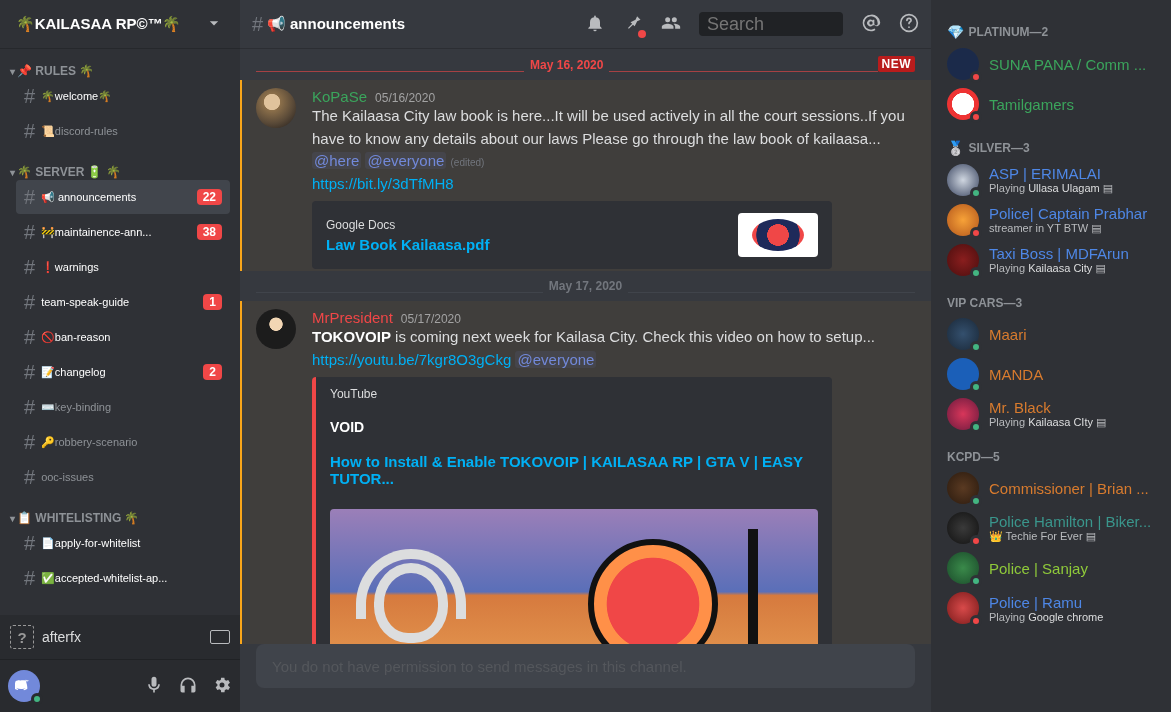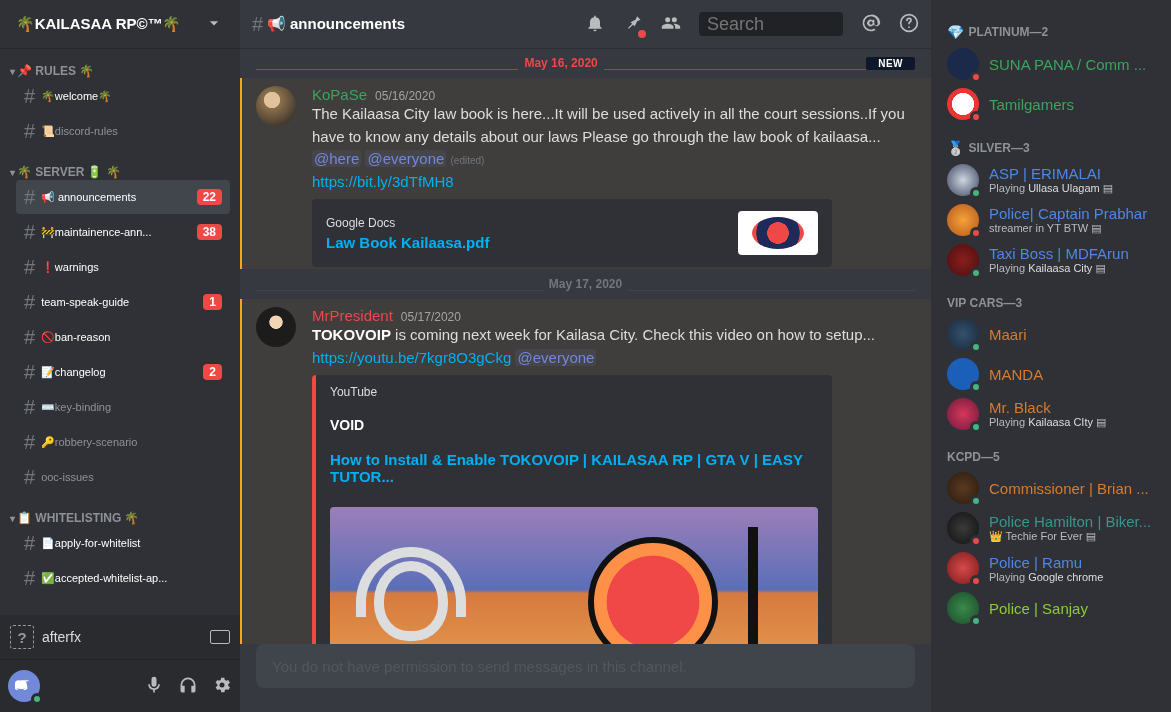--- a/index.html
+++ b/index.html
@@ -45,21 +45,21 @@
 .search input{background:none;border:none;outline:none;color:#fca5a5;font-size:18px;flex:1}
 .pin-wrap{position:relative}
 .pin-dot{width:8px;height:8px;background:#f04747;border-radius:50%;position:absolute;right:-3px;bottom:-2px}
 
 .messages{flex:1;overflow-y:auto;padding-bottom:8px}
 .new-bar{background:#7289da;color:#fff;height:28px;margin:8px 16px 0 16px;border-radius:0 0 4px 4px;display:flex;align-items:center;padding:0 12px;font-size:14px;font-weight:500;cursor:pointer}
 .new-bar .mar{margin-left:auto;display:flex;align-items:center;gap:6px}
 .date-div{display:flex;align-items:flex-end;margin:8px 16px;position:relative}
 .date-div .line{flex:1;height:1px;background:#f04747;opacity:.6}
 .date-div .txt{color:#f04747;font-size:12px;font-weight:600;padding:0 6px}
-.date-div .new{background:#0f172a;color:#fff;font-size:10px;font-weight:700;border-radius:2px;padding:1px 12px;letter-spacing:.5px}
+.date-div .new{background:#b91c1c;color:#fff;font-size:12px;font-weight:700;border-radius:2px;padding:1px 4px;letter-spacing:.5px}
 .date-div.grey .line{background:#40444b;opacity:1}
 .date-div.grey .txt{color:#72767d}
 
 .msg{display:flex;padding:8px 16px 2px 16px}
 .msg.hl{background:rgba(250,166,26,.05);position:relative}
 .msg.hl::before{content:'';position:absolute;left:0;top:0;bottom:0;width:2px;background:#faa61a}
 .avatar{width:40px;height:40px;border-radius:50%;margin-right:16px;background:#555;flex-shrink:0;background-size:cover;background-position:center}
 .av1{background:radial-gradient(circle at 40% 35%,#e0c39c 22%,#8b6f4a 24%,#5a4a38 60%,#2c2520 90%)}
 .av2{background:radial-gradient(circle at 50% 38%,#f2d6b4 20%,#1c1c1c 22%,#1c1c1c 100%)}
 .msg-body{flex:1;min-width:0}
@@ -427,30 +427,30 @@
       <div class="member">
         <div class="mav" style="background:radial-gradient(#3a3a3a,#111)">
           <div class="st dnd"></div>
         </div>
         <div class="minfo">
           <div class="mname c-teal">Police Hamilton | Biker...</div>
           <div class="mstatus">👑 Techie For Ever <span>▤</span></div>
         </div>
       </div>
       <div class="member">
+        <div class="mav" style="background:radial-gradient(#3a8a4a,#1a4a2a)">
+          <div class="st on"></div>
+        </div>
+        <div class="minfo">
+          <div class="mname c-lime">Police | Sanjay</div>
+        </div>
+      </div>
+      <div class="member">
         <div class="mav" style="background:radial-gradient(#d84a4a,#7a1a1a)">
           <div class="st dnd"></div>
         </div>
         <div class="minfo">
           <div class="mname c-blue">Police | Ramu</div>
           <div class="mstatus">Playing <b>Google chrome</b></div>
         </div>
       </div>
-      <div class="member">
-        <div class="mav" style="background:radial-gradient(#3a8a4a,#1a4a2a)">
-          <div class="st on"></div>
-        </div>
-        <div class="minfo">
-          <div class="mname c-lime">Police | Sanjay</div>
-        </div>
-      </div>
     </div>
 </div>
 
 </body></html>

